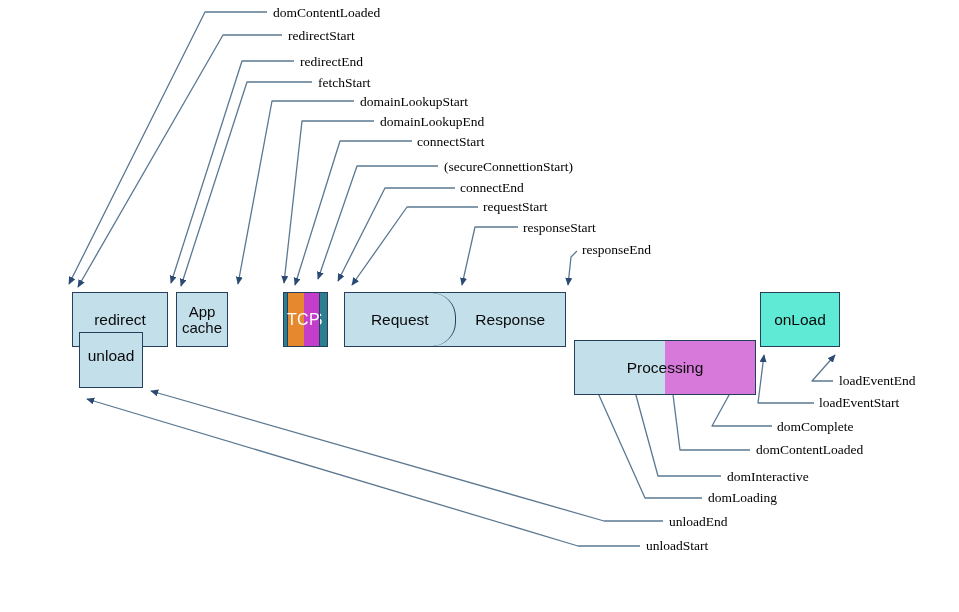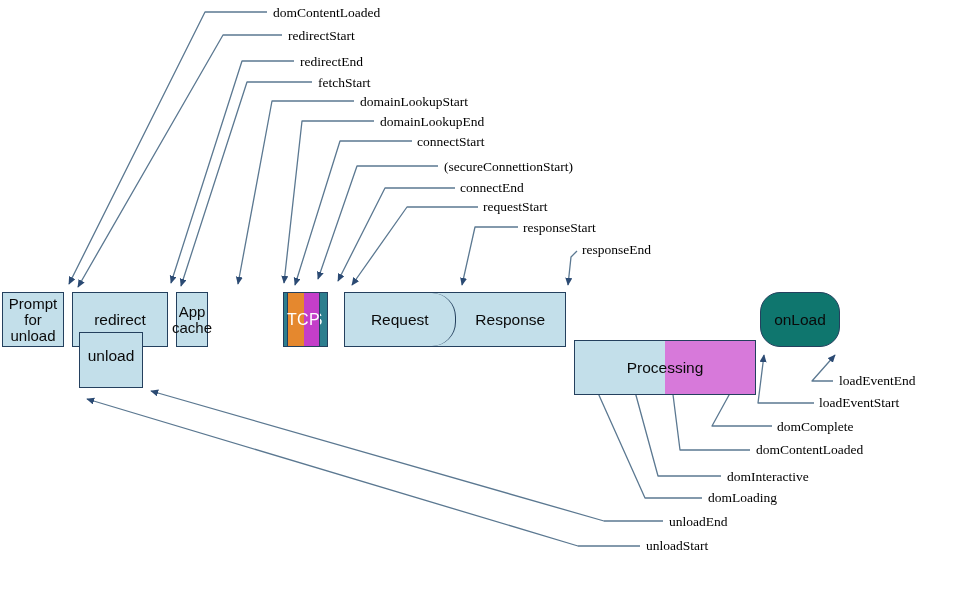--- a/index.html
+++ b/index.html
@@ -7,21 +7,21 @@
          font-family:"Liberation Sans",sans-serif;}
   #connectors{position:absolute;left:0;top:0;width:959px;height:612px;}
   .box{position:absolute;box-sizing:border-box;border:1.6px solid #24405e;background:#c3dfea;
        display:flex;align-items:center;justify-content:center;text-align:center;
        font-size:15px;line-height:16px;color:#0a0a0a;}
   .box.single{font-size:15.5px;}
   .box.dark{color:#ffffff;font-size:16px;letter-spacing:.3px;}
   .dns{background:#2d7e8e;margin-left:47px;}
   .tcp{background:linear-gradient(to right,#e5882e 0 53%,#c43ec9 53% 100%);}
   .processing{background:linear-gradient(to right,#c3dfea 0 50%,#d779da 50% 100%);}
-  .onload{background:#0f766e;border-radius:20px;}
+  .onload{background:#5eead4;}
   .reqres{display:flex;align-items:stretch;padding:0;}
   .cell{flex:1;display:flex;align-items:center;justify-content:center;font-size:15.5px;}
   .cell.first{border-right:1.2px solid #24405e;border-radius:24px;}
   .lbl{position:absolute;font-family:"Liberation Serif","DejaVu Serif",serif;
        font-size:13.5px;color:#000;white-space:nowrap;}
 </style>
 </head>
 <body>
 
 <div id="stage">
@@ -50,25 +50,24 @@
       <polyline points="814,403 758,403 764,355" marker-end="url(#arw)"></polyline>
       <polyline points="772,426 712,426 751,355" marker-end="url(#arw)"></polyline>
       <polyline points="750,450 680,450 668,355" marker-end="url(#arw)"></polyline>
       <polyline points="721,476 658,476 625,355" marker-end="url(#arw)"></polyline>
       <polyline points="702,498 645,498 581,355" marker-end="url(#arw)"></polyline>
       <polyline points="663,521 604,521 151,391" marker-end="url(#arw)"></polyline>
       <polyline points="640,546 578,546 87,399" marker-end="url(#arw)"></polyline>
     </g>
   </svg>
 
-  <div class="box" style="left:2px;top:292px;width:62px;height:55px;">Prompt for unload</div>
 
   <div class="box single" style="left:72px;top:292px;width:96px;height:55px;">redirect</div>
 
-  <div class="box" style="left:176px;top:292px;width:32px;height:55px;">App cache</div>
+  <div class="box" style="left:176px;top:292px;width:52px;height:55px;">App cache</div>
 
   <div class="box dark dns" style="left:236px;top:292px;width:45px;height:55px;">DNS</div>
 
   <div class="box dark tcp" style="left:287px;top:292px;width:33px;height:55px;">TCP</div>
 
   <div class="box reqres" style="left:344px;top:292px;width:222px;height:55px;">
     <div class="cell first">Request</div>
     <div class="cell">Response</div>
   </div>
 

